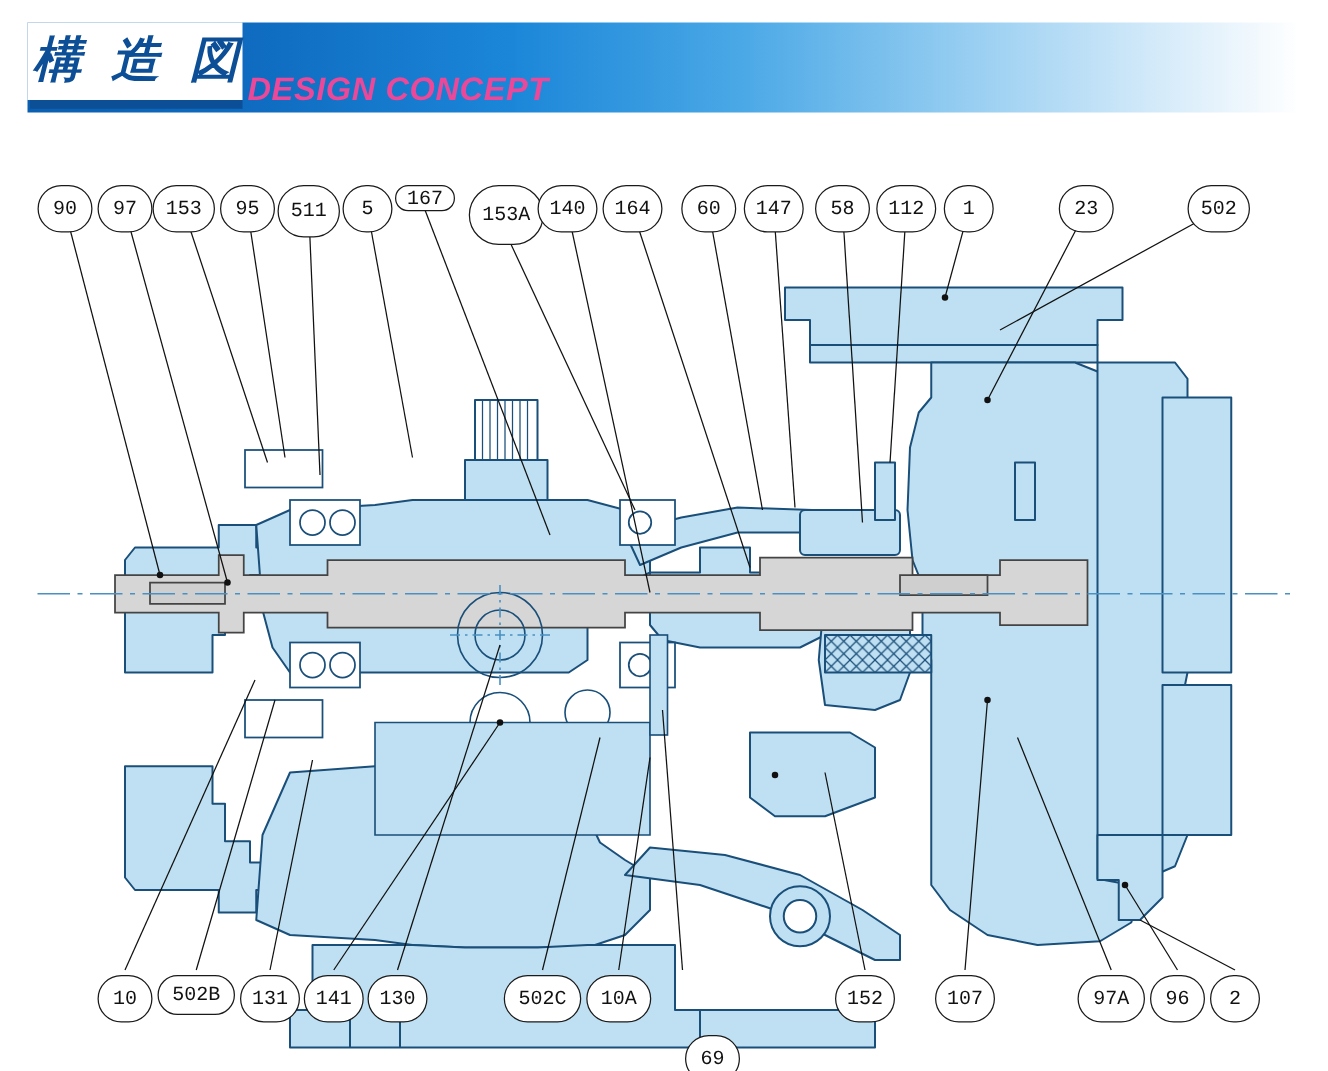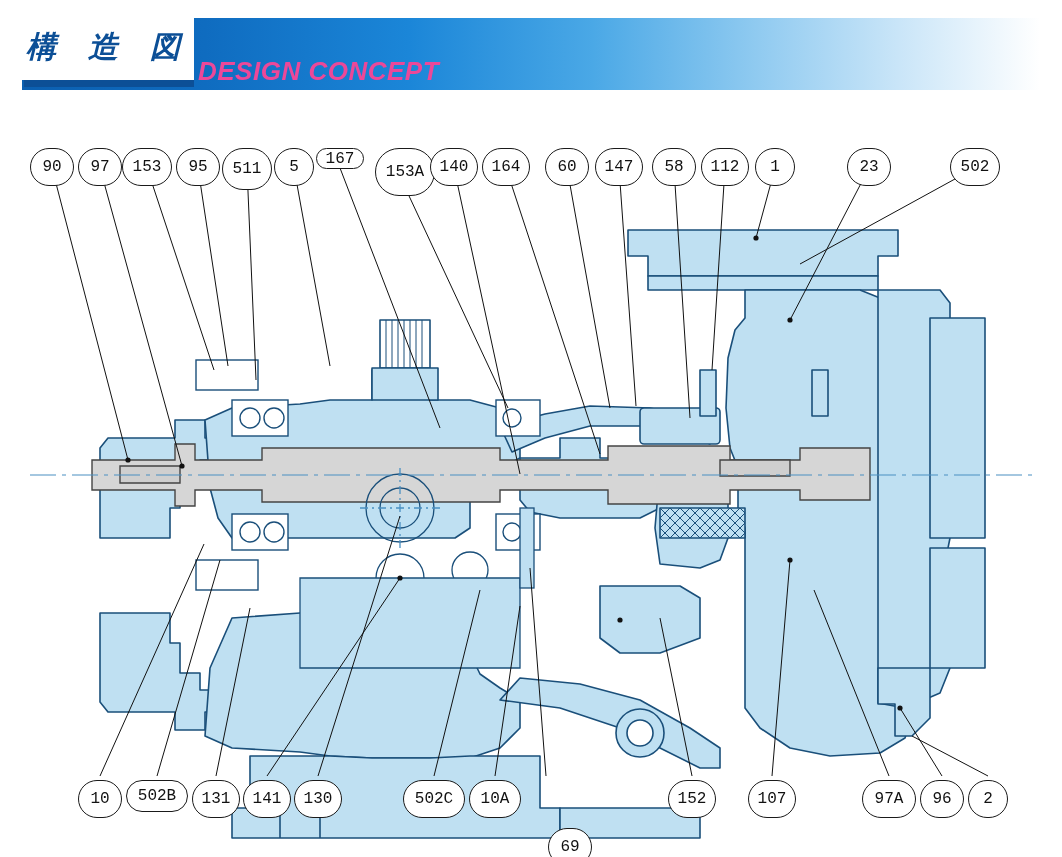--- a/index.html
+++ b/index.html
@@ -46,23 +46,23 @@
     height: 62px;
     background: #ffffff;
   }
   #header-jp {
     position: absolute;
     left: 26px;
     top: 20px;
     width: 166px;
     height: 58px;
     color: #0c4f96;
-    font-family: Liberation Mono, monospace;
+    font-family: Liberation Serif, serif;
     font-weight: bold;
-    font-size: 30px;
+    font-size: 39px;
     letter-spacing: 7px;
     line-height: 58px;
     font-style: italic;
     white-space: nowrap;
   }
   #header-underline {
     position: absolute;
     left: 24px;
     top: 80px;
     width: 170px;

